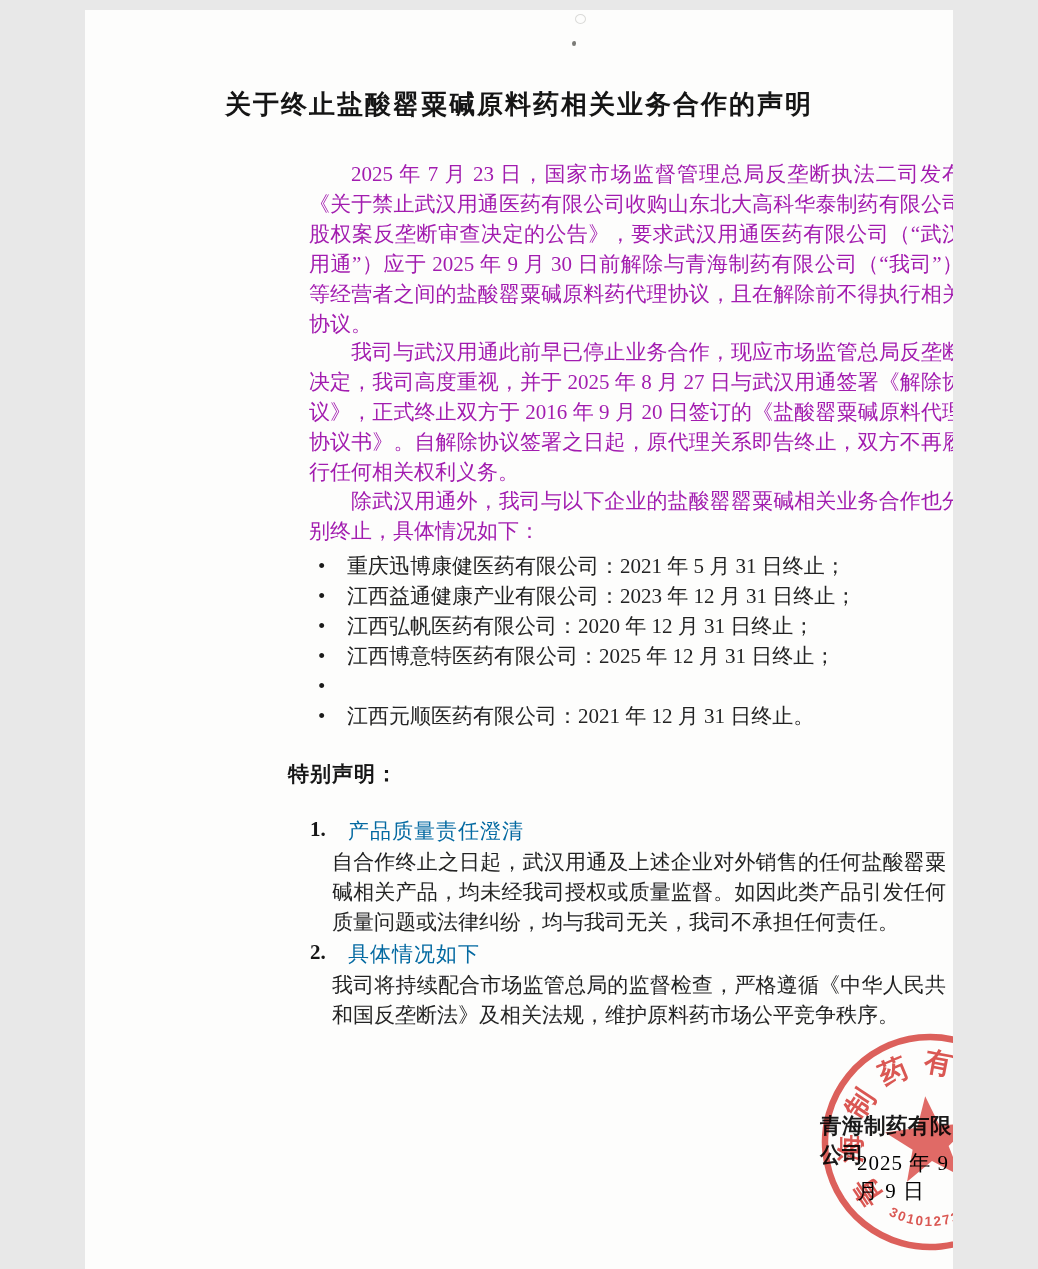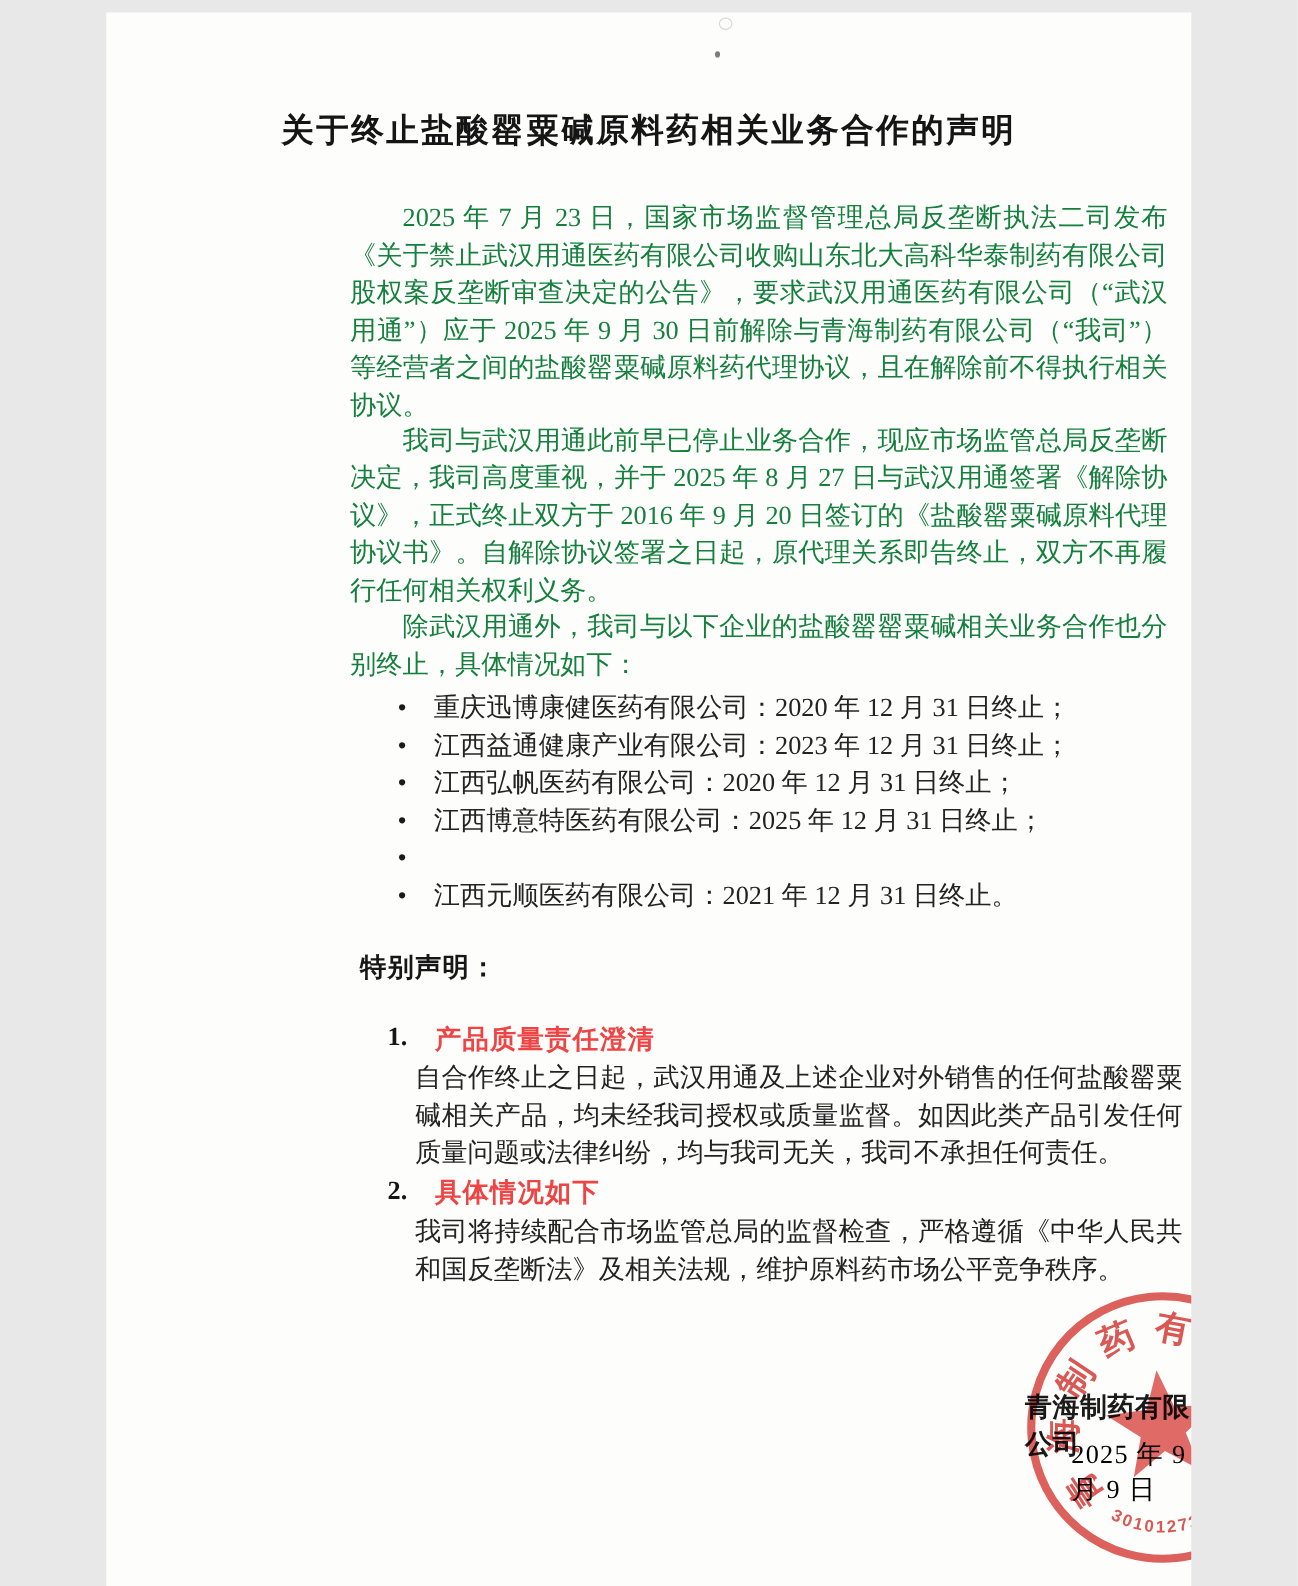--- a/index.html
+++ b/index.html
@@ -12,23 +12,23 @@
     font-family:"Liberation Serif","DejaVu Serif",serif;
     color:#222;
   }
   .doc-title{
     position:absolute;top:60px;left:0;right:0;
     text-align:center;
     font-family:"Liberation Sans","DejaVu Sans",sans-serif;
     font-weight:700;font-size:26px;letter-spacing:2px;color:#151515;
   }
   .para{
-    position:absolute;left:195px;width:654px;
+    position:absolute;left:224px;width:654px;
     font-size:21px;line-height:30px;text-align:justify;
-    text-indent:2em;color:#15803d;
+    text-indent:2em;color:#a21caf;
   }
   #p1{top:128px;}
   #p2{top:306px;}
   #p3{top:455px;}
   .bullet-list{
     position:absolute;left:207px;top:541px;width:654px;
     margin:0;padding:0;list-style:none;
   }
   .bullet-list li{
     position:relative;height:30px;line-height:30px;
@@ -43,21 +43,21 @@
     font-family:"Liberation Sans","DejaVu Sans",sans-serif;
     font-weight:700;font-size:21px;color:#161616;letter-spacing:1px;
   }
   .item-num{
     position:absolute;left:225px;width:36px;
     font-weight:700;font-size:21px;color:#161616;
   }
   .item-heading{
     position:absolute;left:263px;
     font-family:"Liberation Sans","DejaVu Sans",sans-serif;
-    font-weight:700;font-size:21px;color:#ef4444;letter-spacing:1px;
+    font-weight:400;font-size:21px;color:#0369a1;letter-spacing:1px;
   }
   #num1,#h1{top:807px;}
   #num2,#h2{top:930px;}
   .item-body{
     position:absolute;left:247px;width:614px;
     font-size:21px;line-height:30px;text-align:justify;color:#232323;
   }
   #b1{top:837px;}
   #b2{top:960px;}
   .sig-company{
@@ -95,21 +95,21 @@
   <div class="speck-ring"></div>
   <div class="speck"></div>
 
   <h1 class="doc-title">关于终止盐酸罂粟碱原料药相关业务合作的声明</h1>
 
   <p class="para" id="p1">2025 年 7 月 23 日，国家市场监督管理总局反垄断执法二司发布《关于禁止武汉用通医药有限公司收购山东北大高科华泰制药有限公司股权案反垄断审查决定的公告》，要求武汉用通医药有限公司（“武汉用通”）应于 2025 年 9 月 30 日前解除与青海制药有限公司（“我司”）等经营者之间的盐酸罂粟碱原料药代理协议，且在解除前不得执行相关协议。</p>
   <p class="para" id="p2">我司与武汉用通此前早已停止业务合作，现应市场监管总局反垄断决定，我司高度重视，并于 2025 年 8 月 27 日与武汉用通签署《解除协议》，正式终止双方于 2016 年 9 月 20 日签订的《盐酸罂粟碱原料代理协议书》。自解除协议签署之日起，原代理关系即告终止，双方不再履行任何相关权利义务。</p>
   <p class="para" id="p3">除武汉用通外，我司与以下企业的盐酸罂罂粟碱相关业务合作也分别终止，具体情况如下：</p>
 
   <ul class="bullet-list">
-    <li><span class="dot">•</span><span>重庆迅博康健医药有限公司：2020 年 12 月 31 日终止；</span></li>
+    <li><span class="dot">•</span><span>重庆迅博康健医药有限公司：2021 年 5 月 31 日终止；</span></li>
     <li><span class="dot">•</span><span>江西益通健康产业有限公司：2023 年 12 月 31 日终止；</span></li>
     <li><span class="dot">•</span><span>江西弘帆医药有限公司：2020 年 12 月 31 日终止；</span></li>
     <li><span class="dot">•</span><span>江西博意特医药有限公司：2025 年 12 月 31 日终止；</span></li>
     <li><span class="dot">•</span></li>
     <li><span class="dot">•</span><span>江西元顺医药有限公司：2021 年 12 月 31 日终止。</span></li>
   </ul>
 
   <div class="special-heading">特别声明：</div>
 
   <div class="item-num" id="num1">1.</div>

